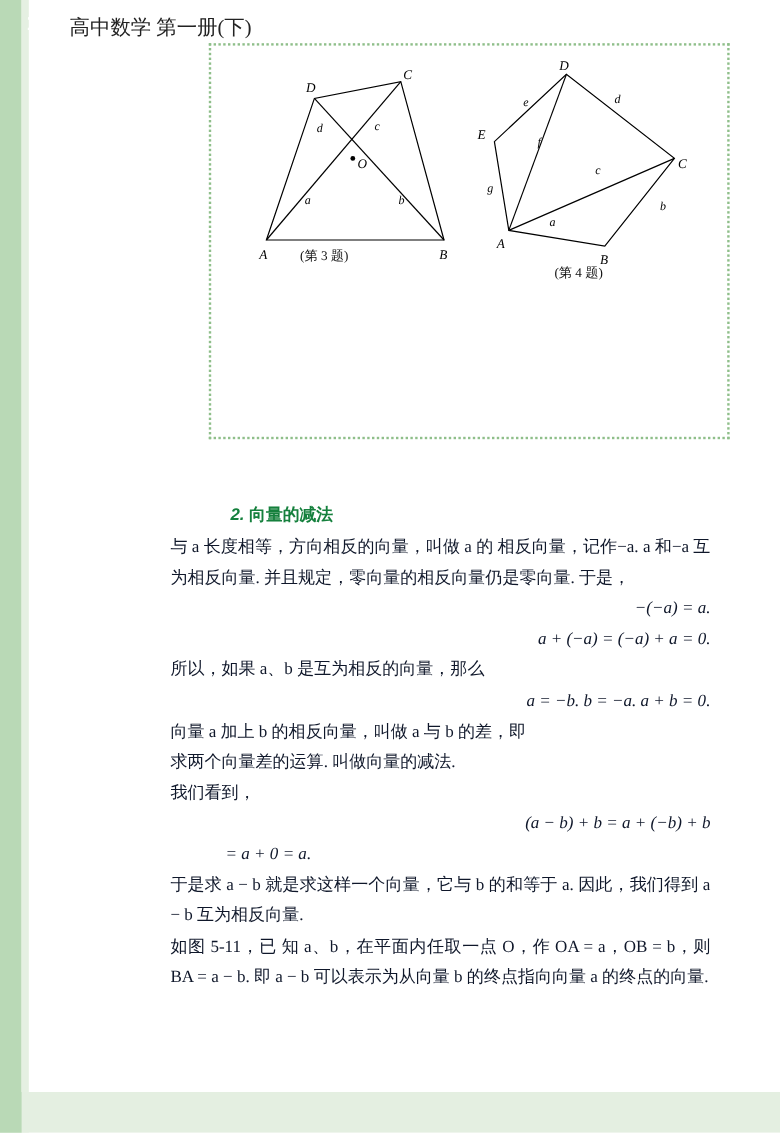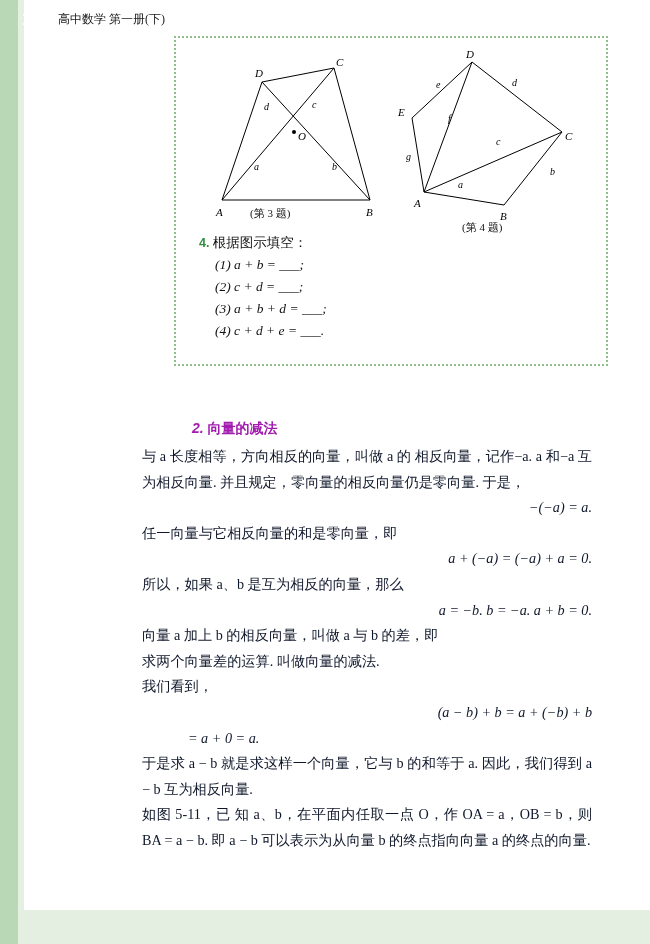--- a/index.html
+++ b/index.html
@@ -86,21 +86,21 @@
   .ital {
     font-style: italic;
   }
 
   
   .sec-head {
     position: absolute;
     left: 168px;
     top: 420px;
     font-size: 14px;
-    color: #a21caf;
+    color: #15803d;
     font-weight: bold;
     font-family: "Liberation Sans", sans-serif;
   }
   .sec-head .num {
     font-style: italic;
   }
 
   
   .body-text {
     position: absolute;
@@ -137,21 +137,21 @@
     font-size: 18px;
     position: absolute;
     left: 22px;
     top: 9px;
     font-family: "Liberation Sans", sans-serif;
   }
   .footer-text {
     position: absolute;
     left: 58px;
     top: 11px;
-    font-size: 12px;
+    font-size: 17px;
     color: #222;
     font-family: "Liberation Serif", serif;
   }
   .footer-band {
     position: absolute;
     left: 0;
     bottom: 0;
     width: 650px;
     height: 34px;
     background: #e4efe1;
@@ -213,38 +213,29 @@
       <text x="104" y="105" font-size="10" font-style="italic">c</text>
       <text x="158" y="135" font-size="10" font-style="italic">b</text>
       <text x="14" y="120" font-size="10" font-style="italic">g</text>
       <text x="66" y="148" font-size="10" font-style="italic">a</text>
     </svg>
 
     <div class="fig-caption" style="left:76px; top:166px;">(第 3 题)</div>
     <div class="fig-caption" style="left:288px; top:180px;">(第 4 题)</div>
   </div>
 
-  <div class="ex-item">
-    <span class="ex-num">4.</span>
-    <span>根据图示填空：</span>
-    <span class="ex-sub ital">(1) a + b = ___;</span>
-    <span class="ex-sub ital">(2) c + d = ___;</span>
-    <span class="ex-sub ital">(3) a + b + d = ___;</span>
-    <span class="ex-sub ital">(4) c + d + e = ___.</span>
-  </div>
 
   <div class="sec-head">
     <span class="num">2.</span>
     <span>向量的减法</span>
   </div>
 
   <div class="body-text">
     <p class="indent">与 a 长度相等，方向相反的向量，叫做 a 的 相反向量，记作−a. a 和−a 互为相反向量. 并且规定，零向量的相反向量仍是零向量. 于是，</p>
     <p class="center-eq">−(−a) = a.</p>
-    <p class="indent">任一向量与它相反向量的和是零向量，即</p>
     <p class="center-eq">a + (−a) = (−a) + a = 0.</p>
     <p>所以，如果 a、b 是互为相反的向量，那么</p>
     <p class="center-eq">a = −b. b = −a. a + b = 0.</p>
     <p class="indent">向量 a 加上 b 的相反向量，叫做 a 与 b 的差，即</p>
     <p class="indent">求两个向量差的运算. 叫做向量的减法.</p>
     <p class="indent">我们看到，</p>
     <p class="center-eq">(a − b) + b = a + (−b) + b</p>
     <p class="center-eq-2">= a + 0 = a.</p>
     <p>于是求 a − b 就是求这样一个向量，它与 b 的和等于 a. 因此，我们得到 a − b 互为相反向量.</p>
     <p class="indent">如图 5-11，已 知 a、b，在平面内任取一点 O，作 OA = a，OB = b，则 BA = a − b. 即 a − b 可以表示为从向量 b 的终点指向向量 a 的终点的向量.</p>

